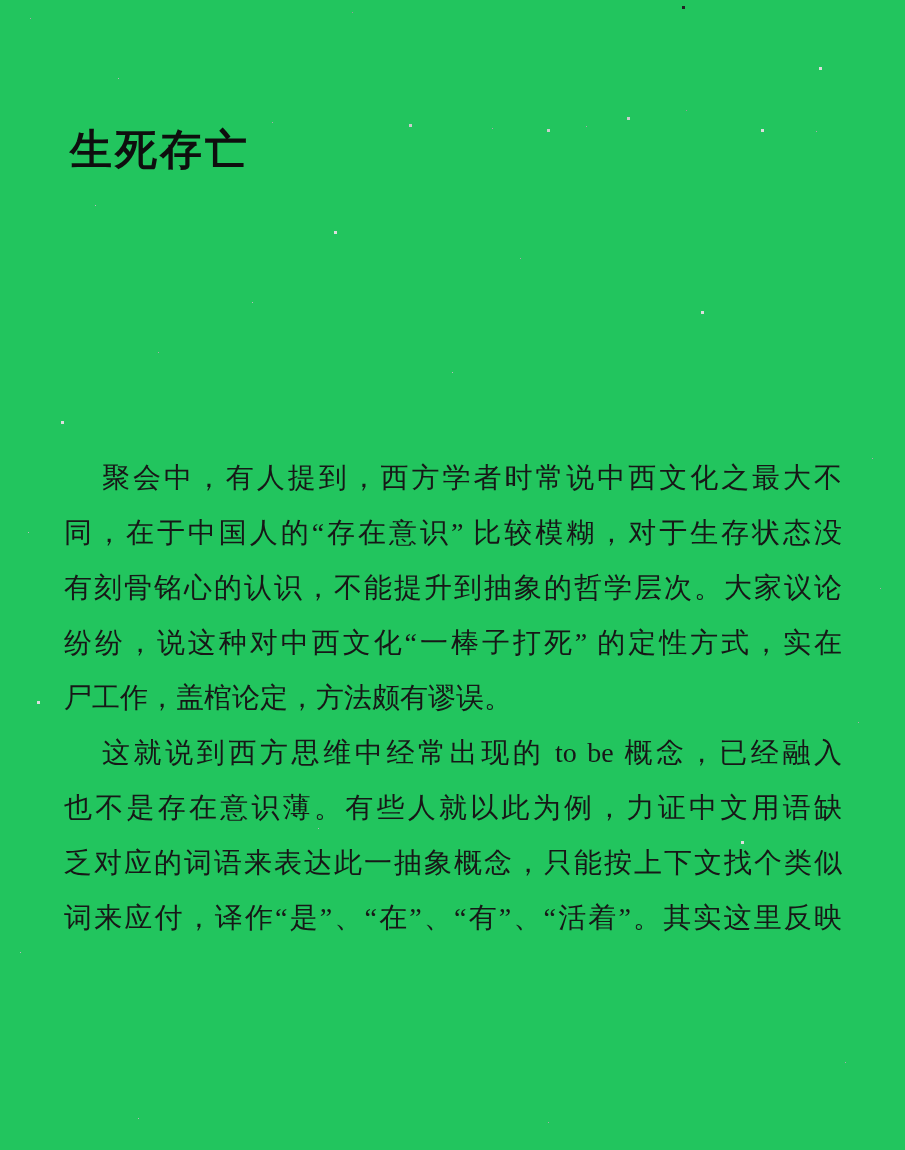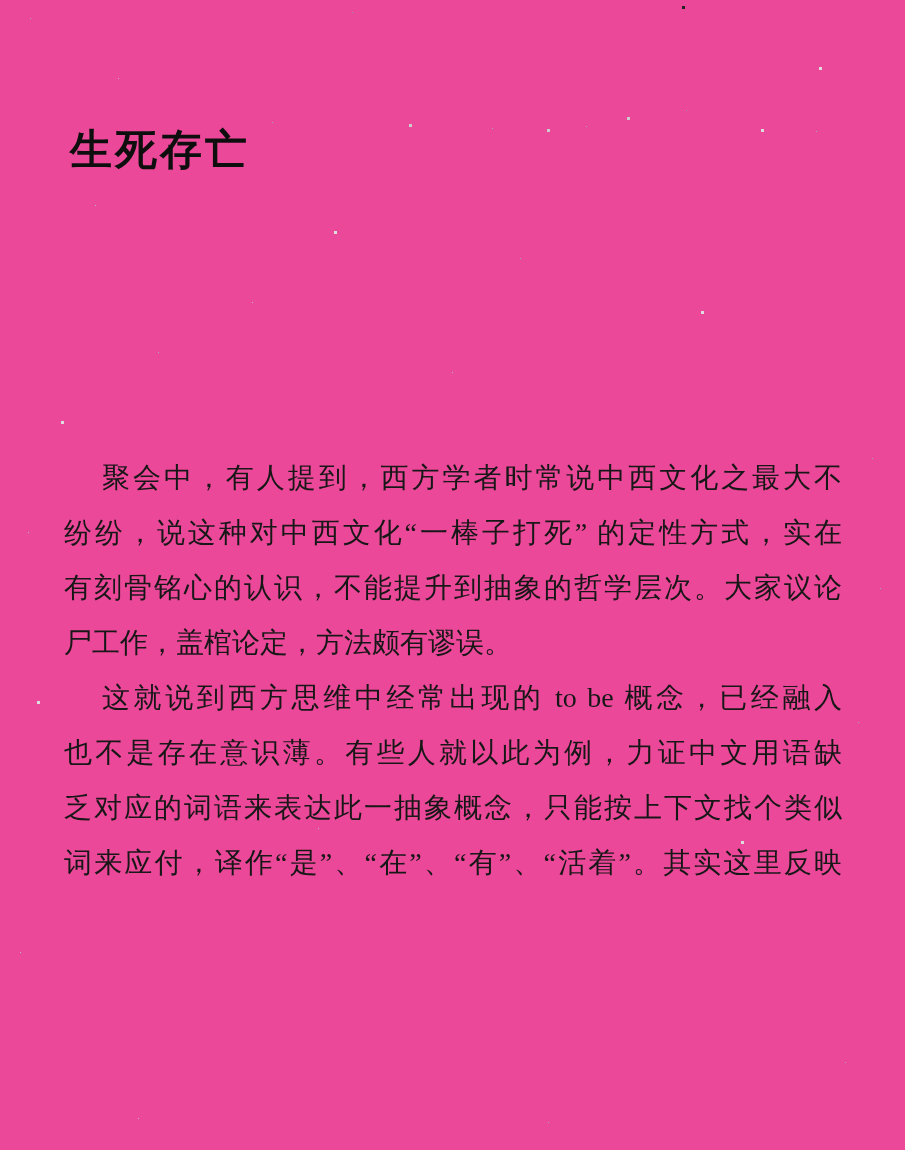--- a/index.html
+++ b/index.html
@@ -4,21 +4,21 @@
 <style>
   html, body {
     margin: 0;
     padding: 0;
     background: #e9e9e9;
   }
   .page {
     position: relative;
     width: 905px;
     height: 1150px;
-    background: #ec4899;
+    background: #22c55e;
     overflow: hidden;
     font-family: "Liberation Serif", "DejaVu Serif", serif;
     color: #161616;
   }
   .title {
     position: absolute;
     top: 129px;
     left: 70px;
     font-size: 42px;
     font-weight: 700;
@@ -90,21 +90,22 @@
 </head>
 <body>
 
 <div class="page">
   <div class="speckle"></div>
 
   <div class="title">生死存亡</div>
 
   <div class="body-text">
     <div class="line indent">聚会中，有人提到，西方学者时常说中西文化之最大不</div>
+    <div class="line">同，在于中国人的“存在意识” 比较模糊，对于生存状态没</div>
+    <div class="line">有刻骨铭心的认识，不能提升到抽象的哲学层次。大家议论</div>
     <div class="line">纷纷，说这种对中西文化“一棒子打死” 的定性方式，实在</div>
-    <div class="line">有刻骨铭心的认识，不能提升到抽象的哲学层次。大家议论</div>
     <div class="line para-end">尸工作，盖棺论定，方法颇有谬误。</div>
     <div class="line indent">这就说到西方思维中经常出现的 to be 概念，已经融入</div>
     <div class="line">也不是存在意识薄。有些人就以此为例，力证中文用语缺</div>
     <div class="line">乏对应的词语来表达此一抽象概念，只能按上下文找个类似</div>
     <div class="line">词来应付，译作“是”、“在”、“有”、“活着”。其实这里反映</div>
   </div>
 </div>
 
 </body></html>

